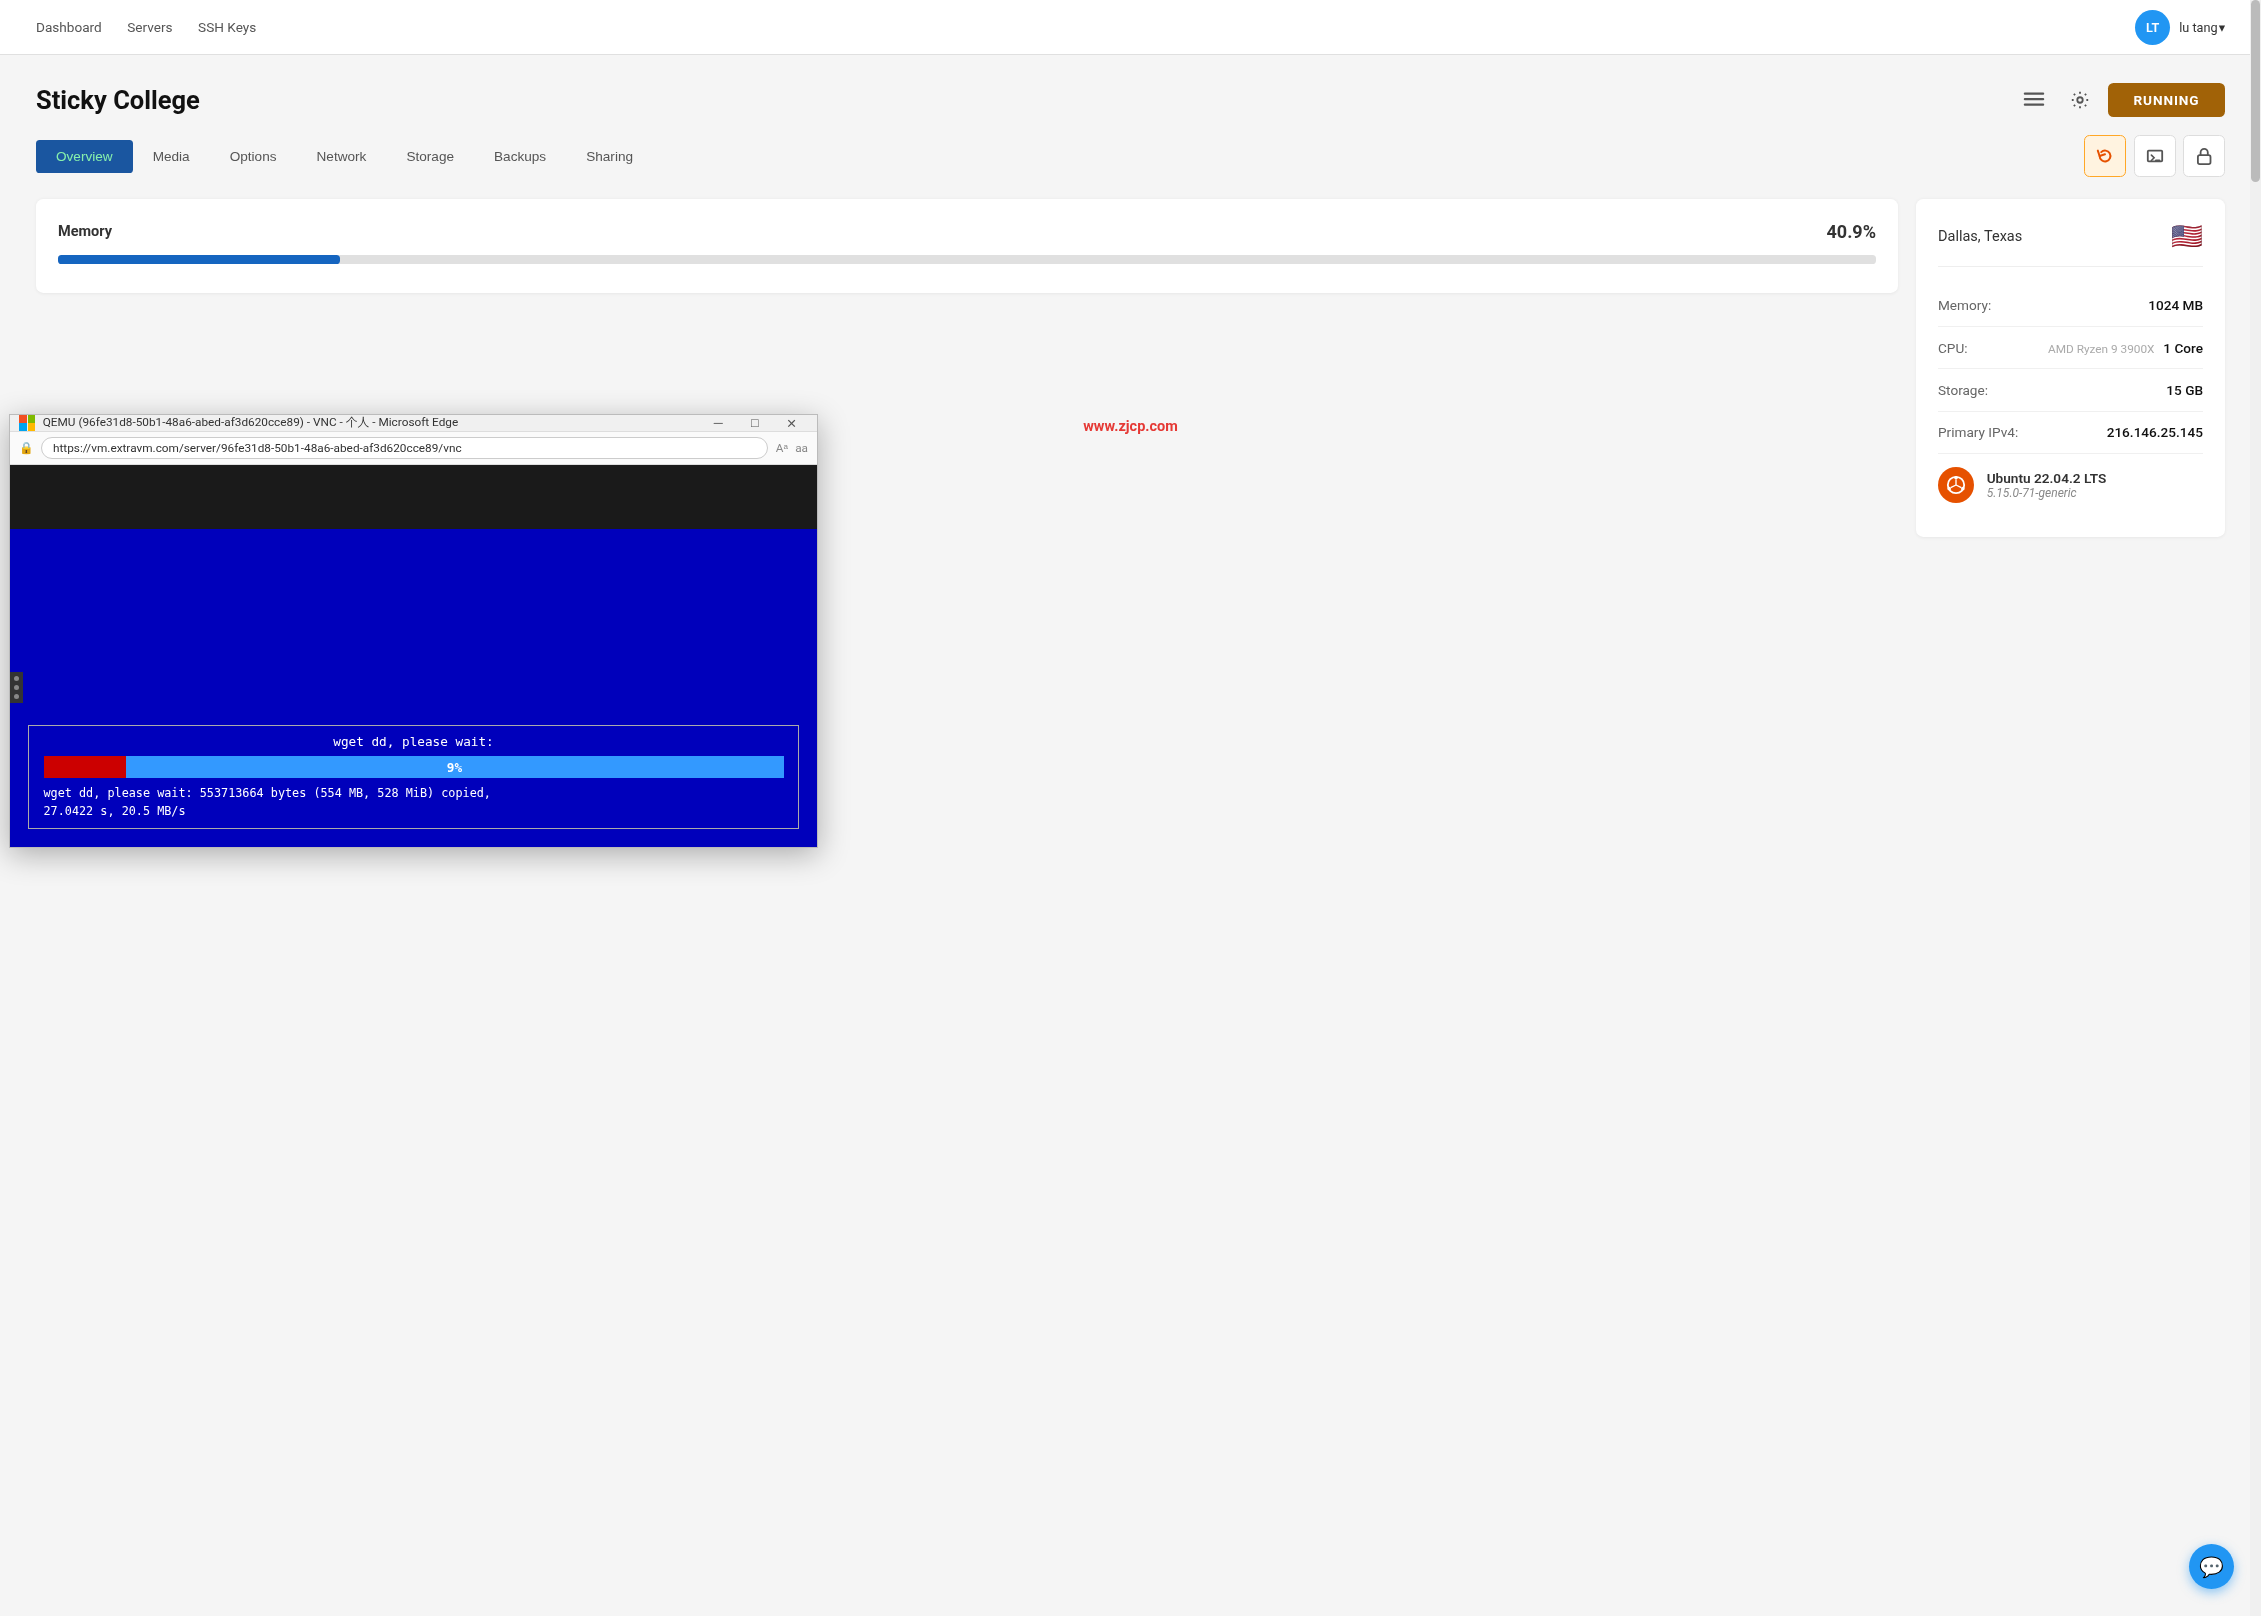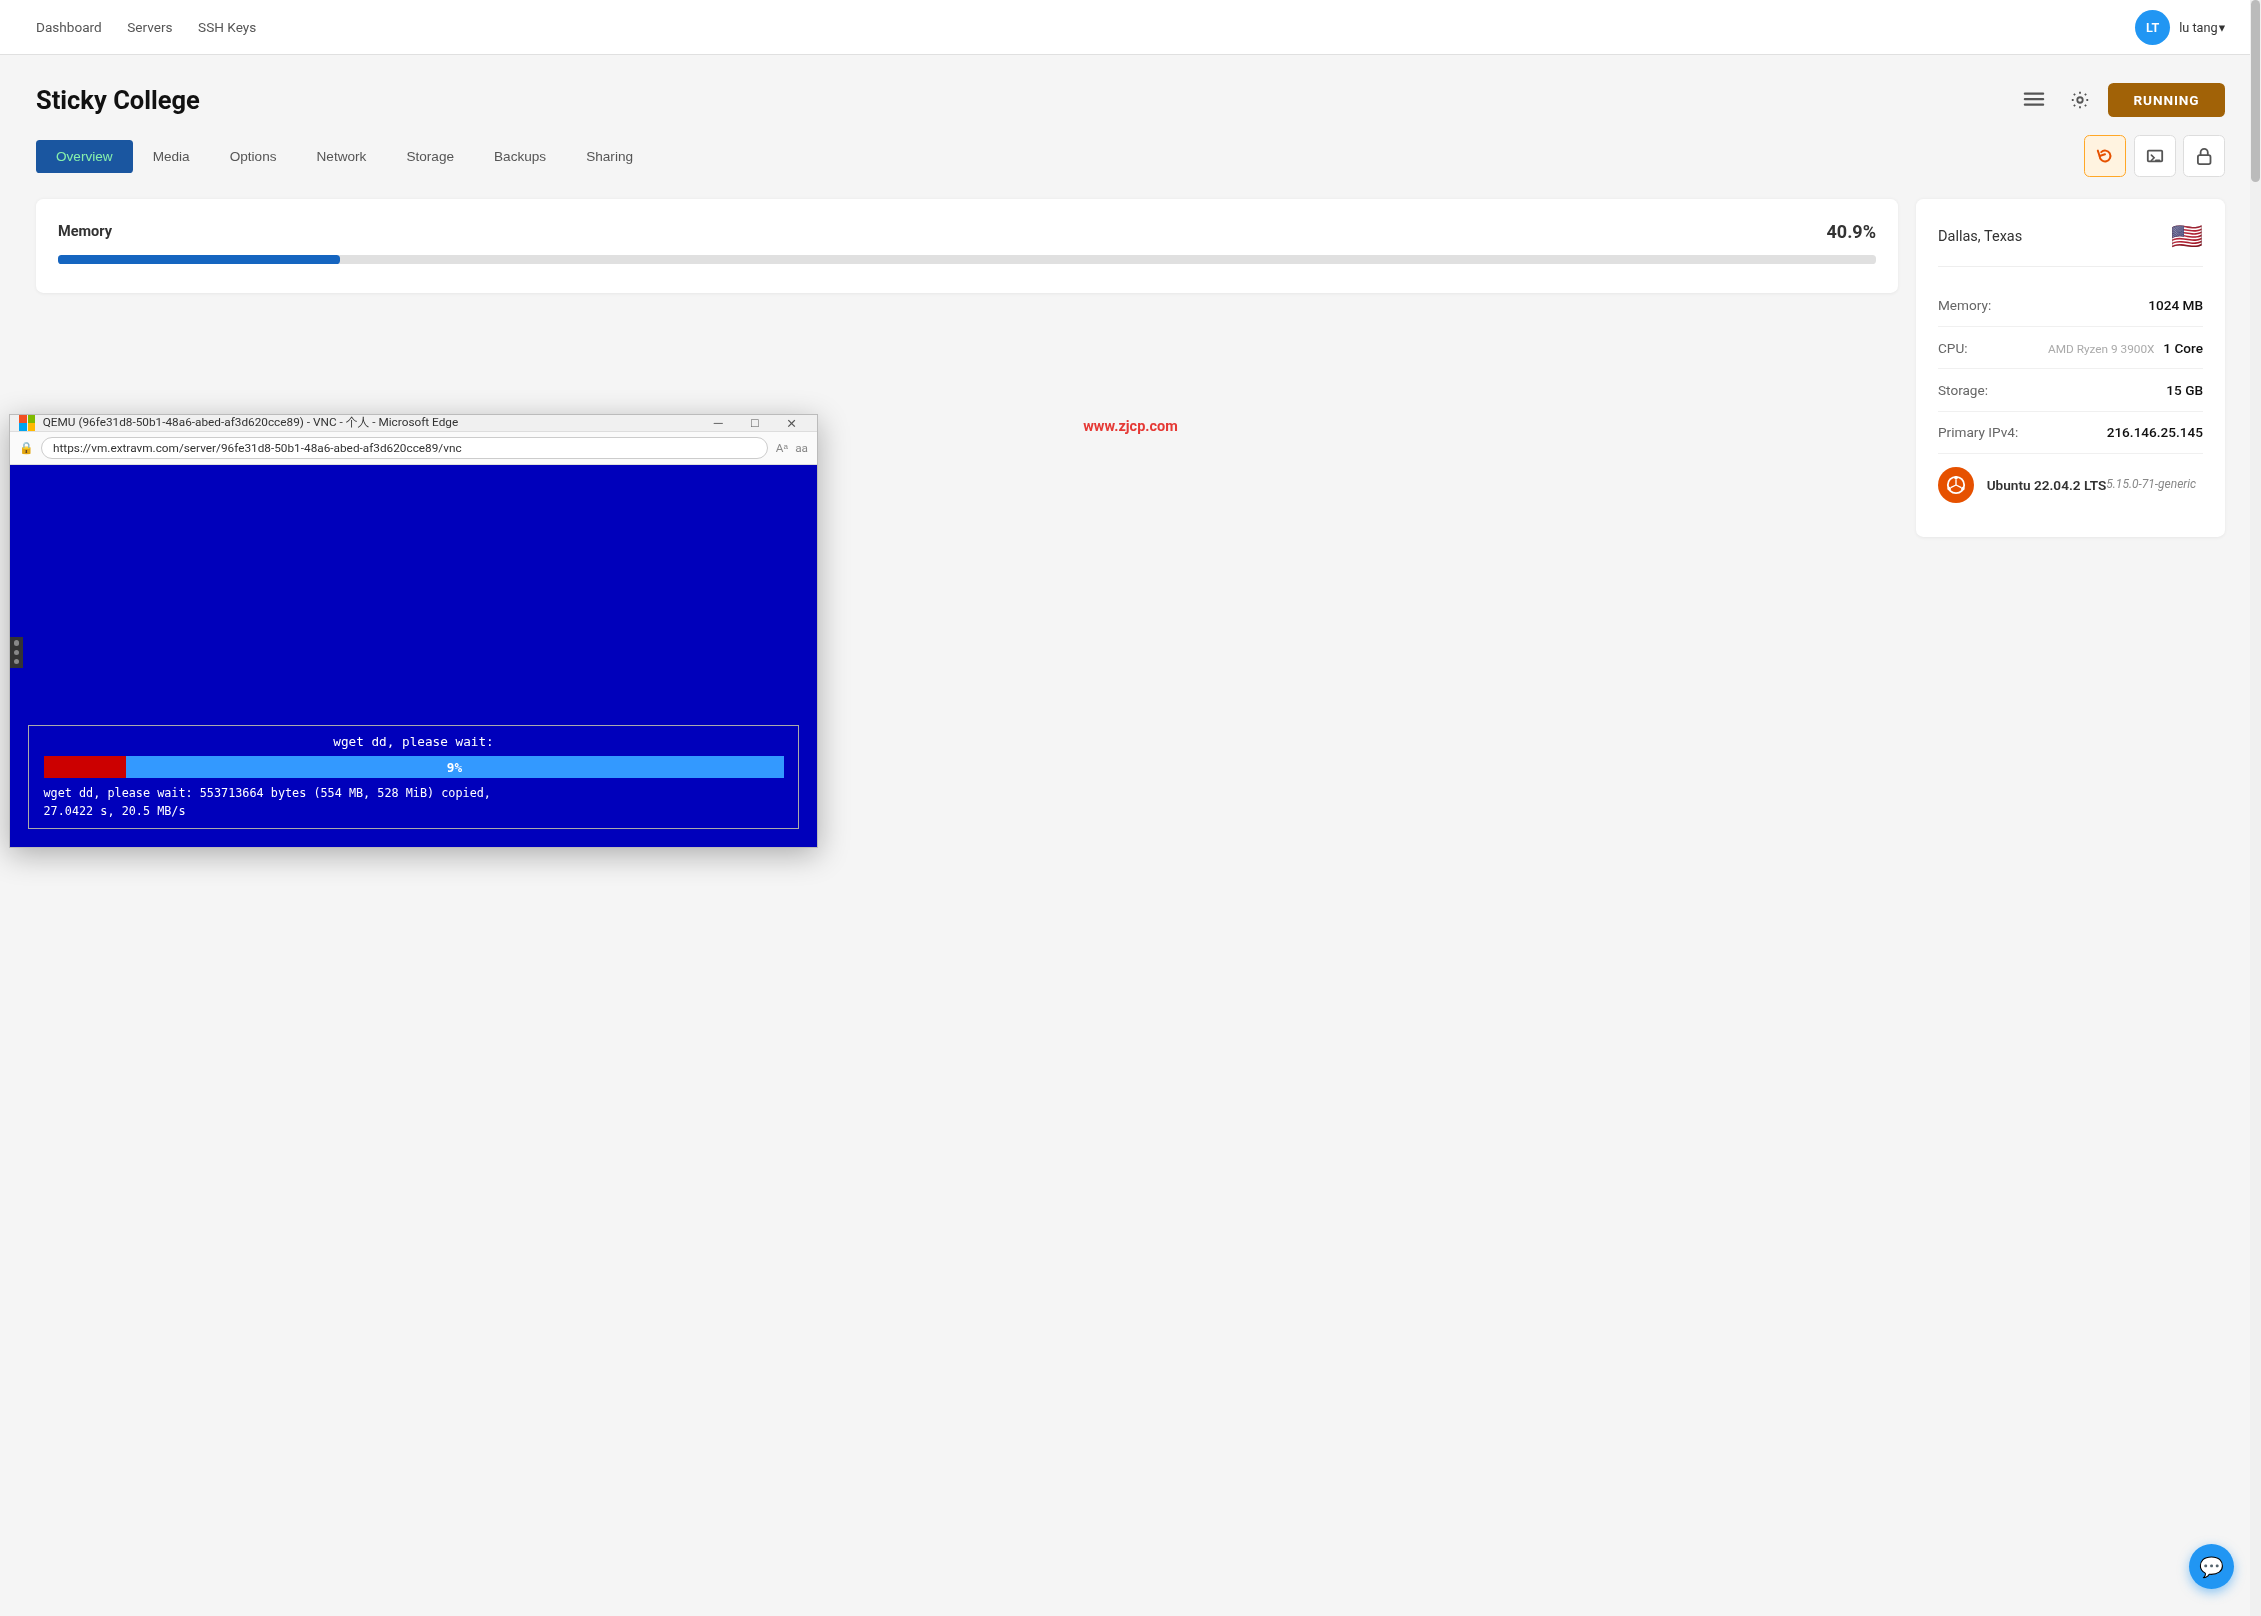--- a/index.html
+++ b/index.html
@@ -177,21 +177,21 @@
       gap: 12.7px;
       padding: 12.7px 0;
     }
     .ubuntu-icon {
       width: 36px; height: 36px;
       background: #e65100;
       border-radius: 50%;
       display: flex; align-items: center; justify-content: center;
       color: #fff; font-size: 18px;
     }
-    .os-info { display: flex; flex-direction: row; }
+    .os-info { display: flex; flex-direction: column; }
     .os-name { font-size: 13.6px; font-weight: 600; }
     .os-kernel { font-size: 12px; color: #888; font-style: italic; }
 
     
     .vnc-overlay {
       position: fixed;
       top: 0; left: 0; right: 0; bottom: 0;
       z-index: 100;
       pointer-events: none;
     }
@@ -252,21 +252,21 @@
       padding: 2.7px 11px;
       font-size: 11.8px;
       color: #333;
     }
     .vnc-read-icon { font-size: 11.8px; color: #888; }
 
     
     .vnc-content {
       height: 382px;
       display: flex;
-      flex-direction: row;
+      flex-direction: column;
     }
     .vnc-black-area {
       background: #1a1a1a;
       height: 64px;
     }
     .vnc-blue-area {
       background: #0000bb;
       flex: 1;
       position: relative;
       display: flex;

